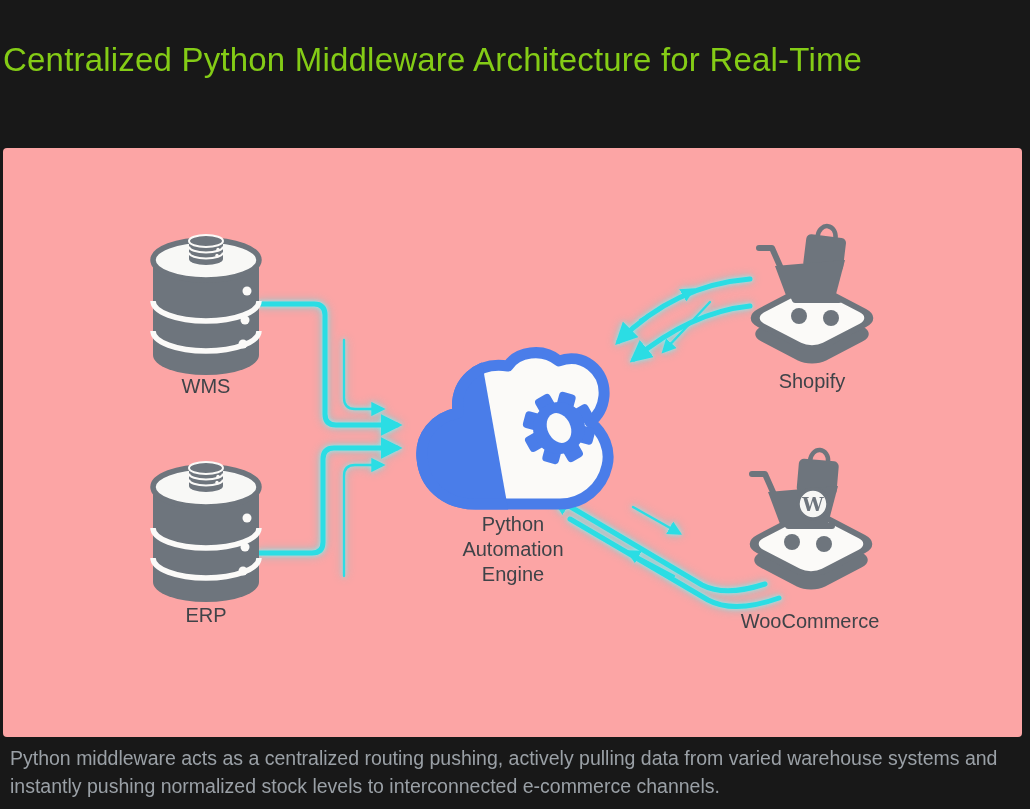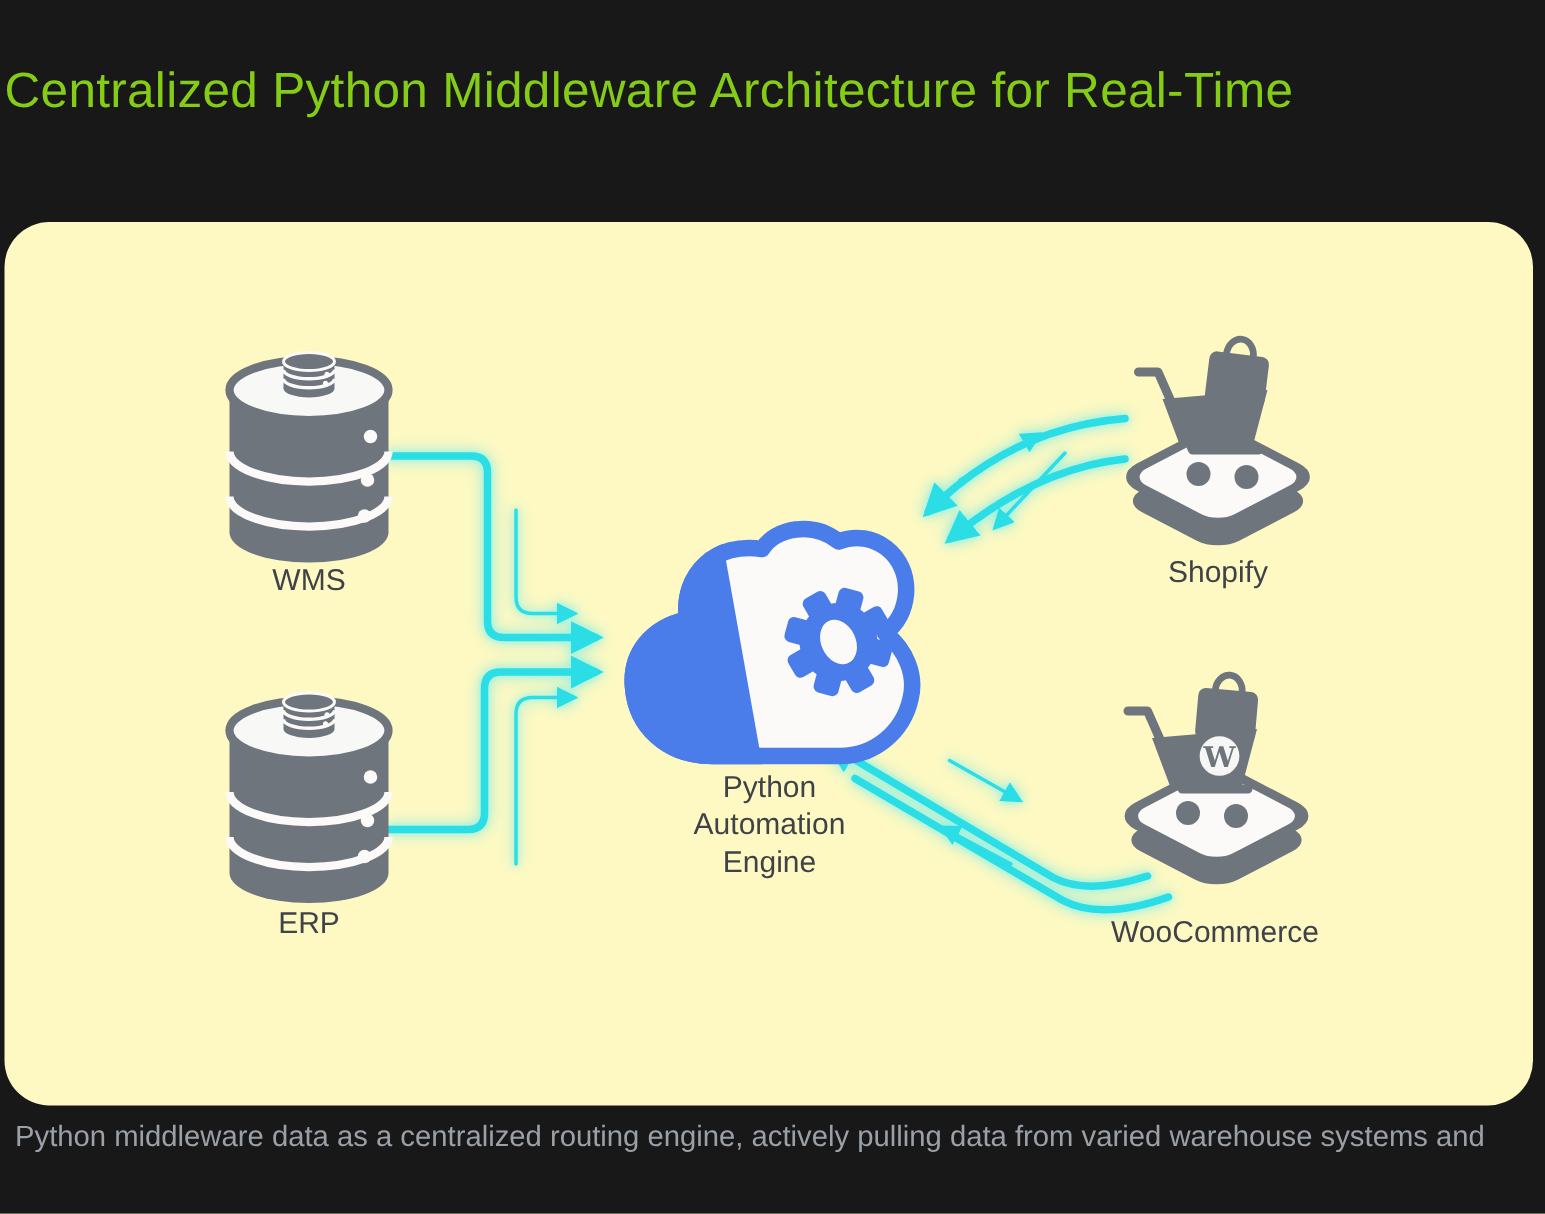--- a/index.html
+++ b/index.html
@@ -25,22 +25,22 @@
     line-height: 48px;
     font-weight: 400;
     letter-spacing: 0.2px;
   }
   .panel {
     position: absolute;
     left: 3px;
     top: 148px;
     width: 1019px;
     height: 589px;
-    background: #fef9c3;
-    border-radius: 30px;
+    background: #fca5a5;
+    border-radius: 4px;
   }
   .panel svg { display: block; }
   .caption {
     position: absolute;
     left: 10px;
     top: 744px;
     width: 1010px;
     color: #9aa0a6;
     font-size: 19.5px;
     line-height: 28px;
@@ -207,16 +207,17 @@
             <circle cx="11" cy="-8" r="15" fill="#f6f6f4" stroke="#6e757d" stroke-width="3.5"></circle>
             <text class="badge-letter" x="11" y="-1" text-anchor="middle">W</text>
           </g>
         </g>
         <text class="node-label" x="807" y="480" text-anchor="middle">WooCommerce</text>
       </g>
     </svg>
   </div>
 
   <div class="caption">
-    <div>Python middleware data as a centralized routing engine, actively pulling data from varied warehouse systems and</div>
+    <div>Python middleware acts as a centralized routing pushing, actively pulling data from varied warehouse systems and</div>
+    <div>instantly pushing normalized stock levels to interconnected e-commerce channels.</div>
   </div>
 
 </div>
 
 </body></html>

